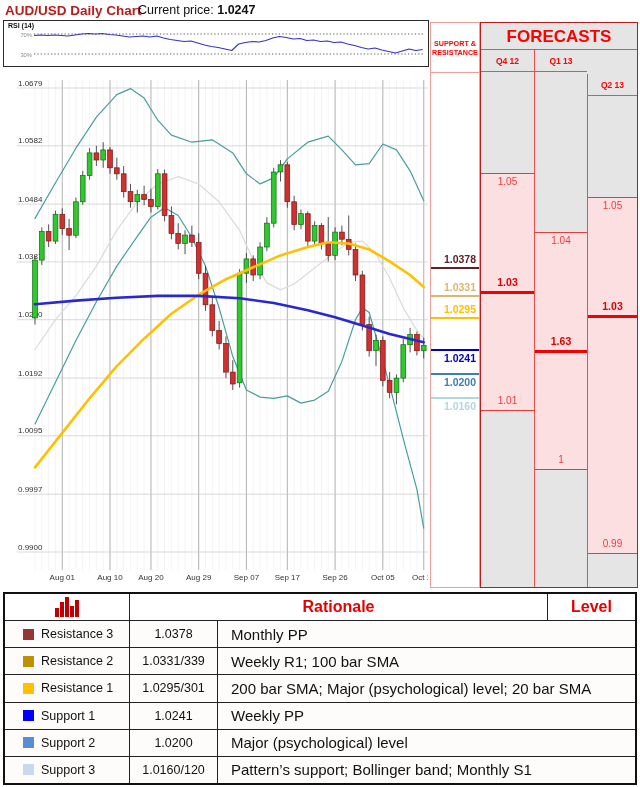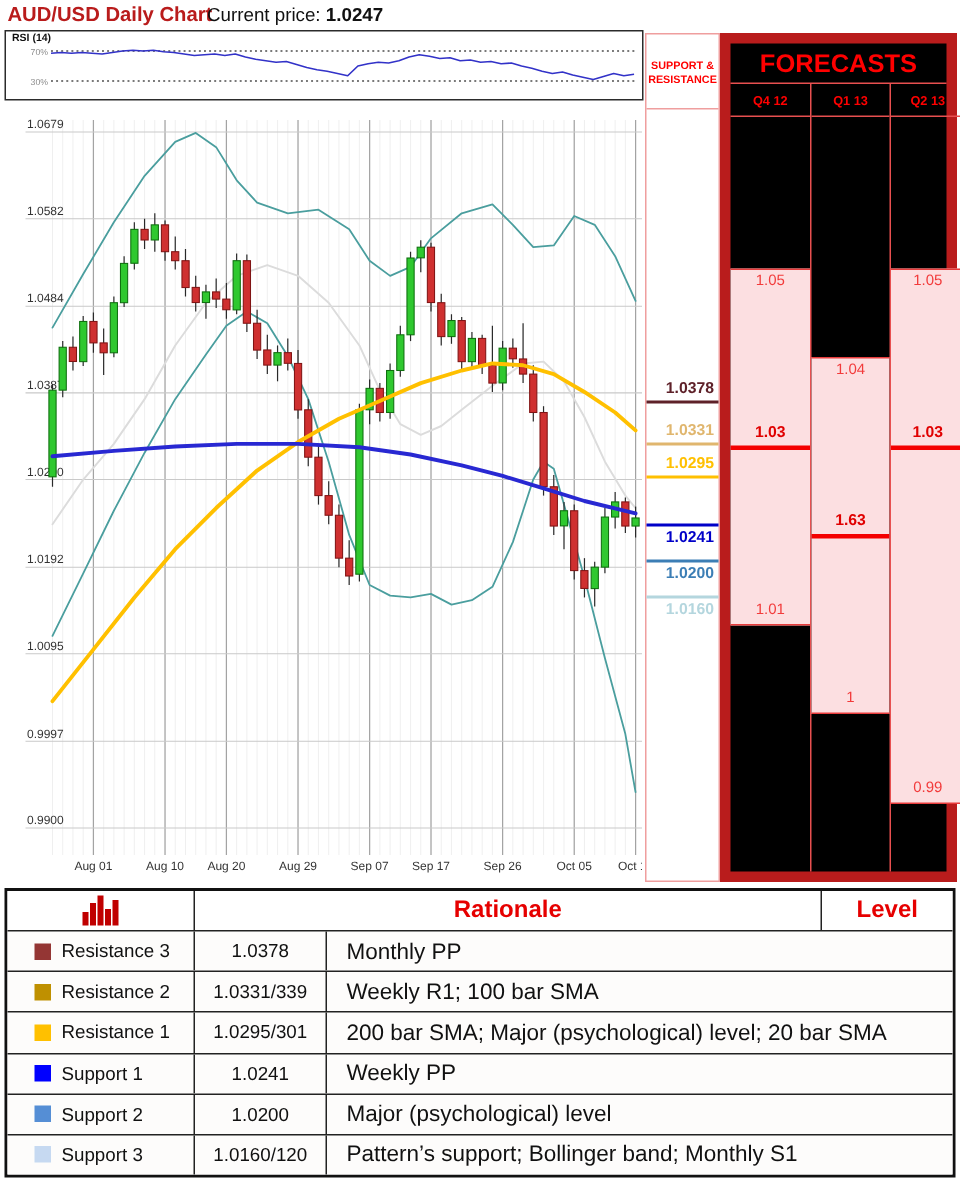--- a/index.html
+++ b/index.html
@@ -15,21 +15,21 @@
   svg{display:block;}
   
   .sr-panel{position:absolute;left:430px;top:22px;width:50px;height:566px;border:1px solid #ef9e9e;background:#fff;box-sizing:border-box;}
   .sr-header{position:absolute;left:0;top:0;width:100%;height:50px;border-bottom:1px solid #ef9e9e;
              color:#ff0000;font-weight:bold;font-size:7.2px;text-align:center;line-height:1.25;
              display:flex;align-items:center;justify-content:center;box-sizing:border-box;}
   .sr-line{position:absolute;left:0;width:100%;height:2px;}
   .sr-lab{position:absolute;left:0;width:100%;text-align:right;padding-right:3px;box-sizing:border-box;
           font-size:10.5px;font-weight:bold;white-space:nowrap;}
   
-  .fc-panel{position:absolute;left:480px;top:22px;width:158px;height:566px;border:7px solid #b91c1c;background:#000000;box-sizing:border-box;}
+  .fc-panel{position:absolute;left:480px;top:22px;width:158px;height:566px;border:1px solid #b91c1c;background:#e5e5e5;box-sizing:border-box;}
   .fc-title{position:absolute;left:0;top:0;width:100%;height:27px;line-height:27px;text-align:center;
             color:#ff0000;font-weight:bold;font-size:17px;border-bottom:1px solid #e85050;box-sizing:border-box;}
   .fc-col{position:absolute;top:27px;bottom:0;box-sizing:border-box;}
   .fc-col.sep{border-left:1px solid #e85050;}
   .fc-sub{position:absolute;left:0;top:0;width:100%;height:22px;line-height:22px;text-align:center;
           color:#ff0000;font-weight:bold;font-size:8.5px;border-bottom:1px solid #e85050;box-sizing:border-box;}
   .fc-box{position:absolute;left:0;width:100%;background:#fcdfe1;border-top:1px solid #e83c3c;border-bottom:1px solid #e83c3c;box-sizing:border-box;}
   .fc-mid{position:absolute;left:0;width:100%;height:3px;background:#f40000;}
   .fc-lab{position:absolute;left:0;width:100%;text-align:center;font-size:10px;color:#f23b3b;}
   .fc-lab.mid{font-weight:bold;color:#e00000;font-size:10.5px;}
@@ -324,21 +324,21 @@
           <div class="fc-lab" style="top: 345px;">1.01</div>
         </div>
         <div class="fc-col sep" style="left: 53px; width: 53px;">
           <div class="fc-sub">Q1 13</div>
           <div class="fc-box" style="top: 182px; height: 238px;"></div>
           <div class="fc-mid" style="top: 300px;"></div>
           <div class="fc-lab" style="top: 185px;">1.04</div>
           <div class="fc-lab mid" style="top: 285px;">1.63</div>
           <div class="fc-lab" style="top: 404px;">1</div>
         </div>
-        <div class="fc-col sep" style="left: 106px; width: 50px;">
+        <div class="fc-col sep" style="left: 106px; width: 50px; margin-top: 24px;">
           <div class="fc-sub">Q2 13</div>
           <div class="fc-box" style="top: 123px; height: 357px;"></div>
           <div class="fc-mid" style="top: 241px;"></div>
           <div class="fc-lab" style="top: 126px;">1.05</div>
           <div class="fc-lab mid" style="top: 226px;">1.03</div>
           <div class="fc-lab" style="top: 464px;">0.99</div>
         </div>
       </div>
   </div>
 

